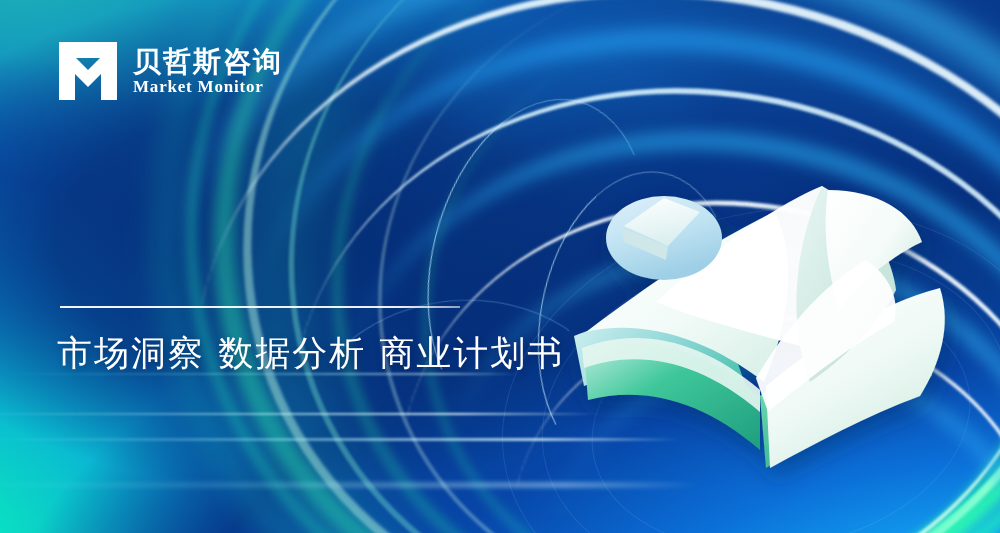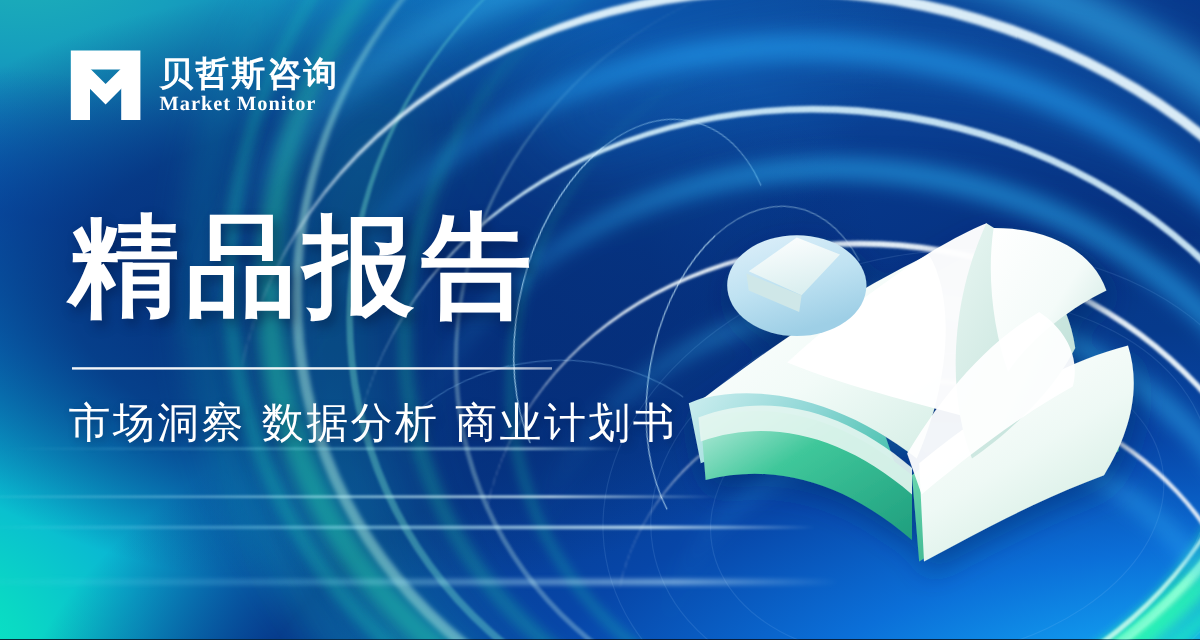--- a/index.html
+++ b/index.html
@@ -2,21 +2,21 @@
 <html><head>
 <meta charset="utf-8">
 <style>
   html,body{margin:0;padding:0;background:#000;}
   body{font-family:"Liberation Sans","DejaVu Sans",sans-serif;}
 
   #banner{
     position:relative;
     width:1000px;height:533px;
     overflow:hidden;
-    background:#0f172a;
+    background:#0c4a6e;
   }
 
   
   .bg-base{
     position:absolute;inset:0;
     background:
       radial-gradient(120% 95% at 104% 118%, #2ad8ff 0%, #13a8f5 16%, #0b6fd8 34%, #0746a8 52%, #063a8c 70%, rgba(6,52,128,0) 86%),
       radial-gradient(70% 115% at -6% 104%, #07f0c6 0%, #0ad9c4 12%, #0ab9d2 26%, #0a86cf 44%, #0a5cb8 62%, rgba(8,66,150,0) 82%),
       radial-gradient(95% 120% at 2% -10%, #1fb7b6 0%, #169fbd 15%, #0f73bd 34%, #0a50a6 56%, rgba(8,58,140,0) 78%),
       linear-gradient(155deg, #0b5ea8 0%, #0a4699 22%, #07398c 46%, #052f7e 66%, #0a49a4 84%, #0f78d8 100%);
@@ -252,17 +252,16 @@
         <path d="M13 12 L31 30 L49 12 L49 29 L31 47 L13 29 Z" fill="#ffffff"></path>
         <path d="M18 18 L31 31 L44 18 L44 18 H18 Z" fill="none"></path>
       </svg>
     </div>
     <div class="logo-text">
       <div class="logo-cn">贝哲斯咨询</div>
       <div class="logo-en">Market Monitor</div>
     </div>
   </div>
 
-  <div class="headline">精品报告</div>
   <div class="rule"></div>
   <div class="subline">市场洞察 数据分析 商业计划书</div>
 
 </div>
 
 </body></html>

